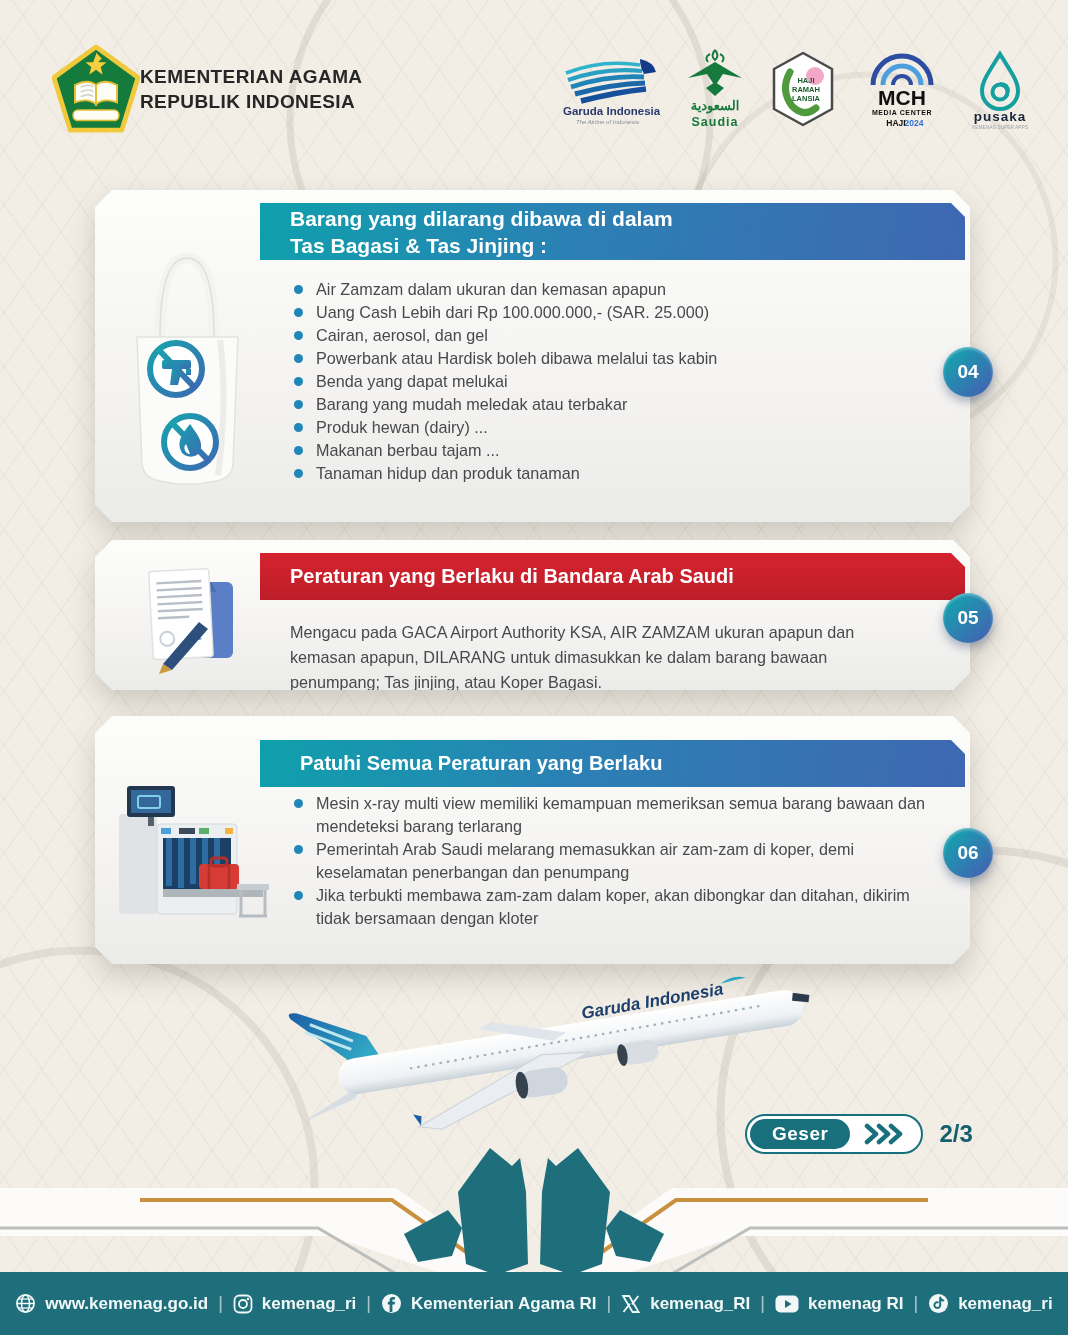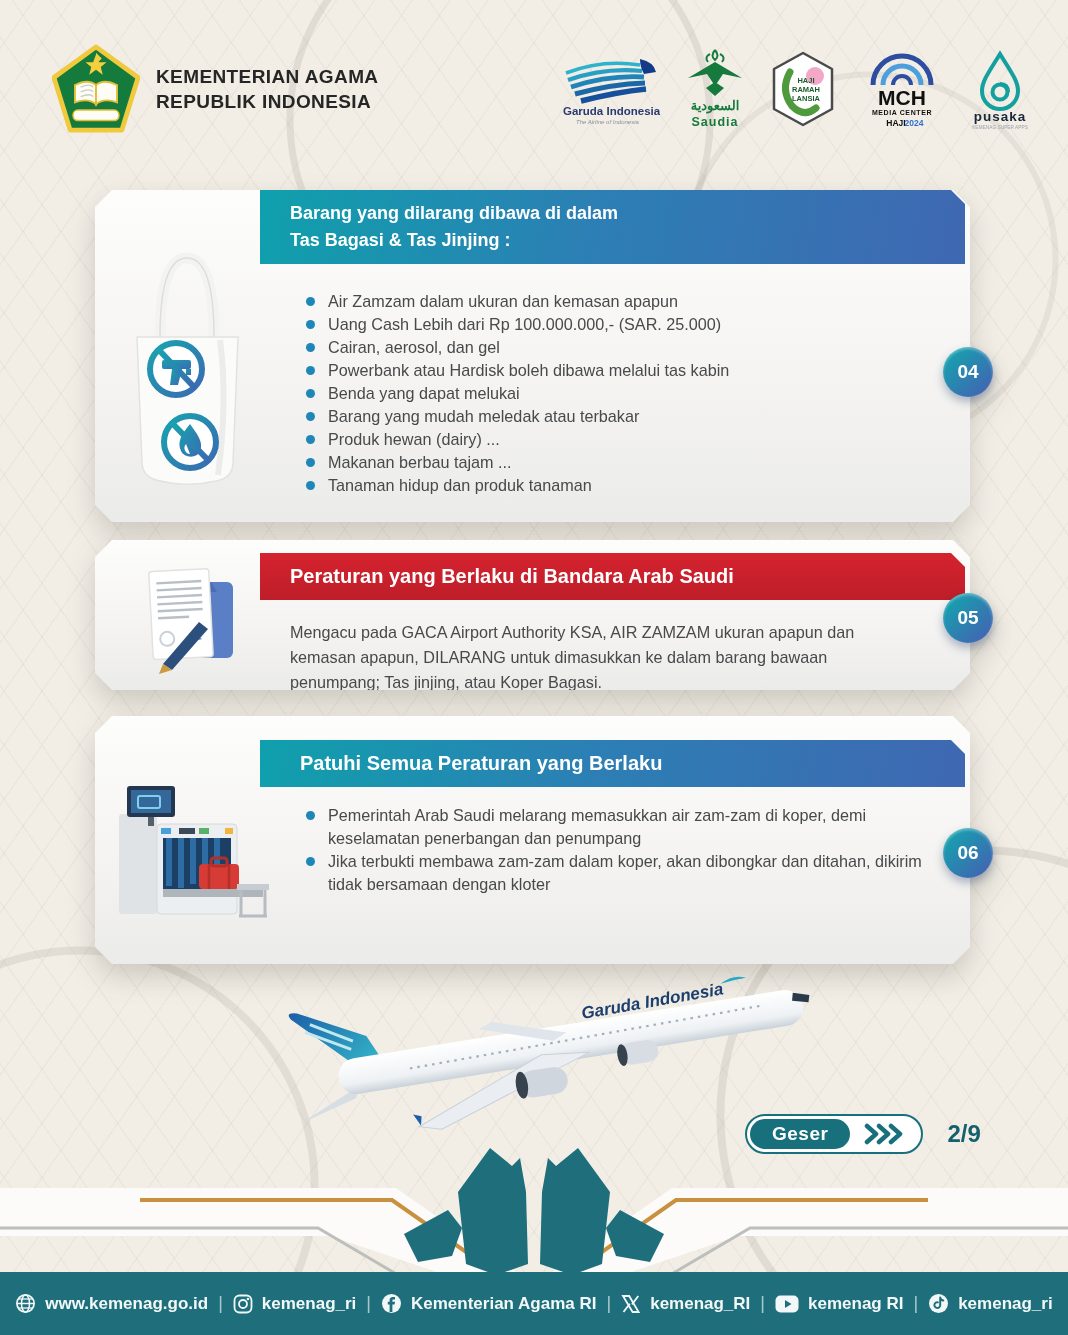--- a/index.html
+++ b/index.html
@@ -14,21 +14,21 @@
     background-image:
       radial-gradient(circle 215px at 500px 120px, transparent 206px, rgba(183,178,166,.30) 207px, rgba(183,178,166,.30) 213px, transparent 214px),
       radial-gradient(circle 270px at 985px 1115px, transparent 260px, rgba(183,178,166,.30) 261px, rgba(183,178,166,.30) 268px, transparent 269px),
       radial-gradient(circle 240px at 80px 1185px, transparent 230px, rgba(183,178,166,.28) 231px, rgba(183,178,166,.28) 238px, transparent 239px),
       radial-gradient(circle 190px at 870px 260px, transparent 182px, rgba(183,178,166,.22) 183px, rgba(183,178,166,.22) 188px, transparent 189px),
       repeating-linear-gradient(55deg, rgba(188,182,170,.13) 0 1.5px, transparent 1.5px 31px),
       repeating-linear-gradient(-55deg, rgba(188,182,170,.13) 0 1.5px, transparent 1.5px 31px);
   }
 
   
-  .brand{position:absolute;left:52px;top:42px;display:flex;align-items:center;gap:16px;}
+  .brand{position:absolute;left:52px;top:42px;display:flex;align-items:center;}
   .brand-name{font-size:19px;font-weight:800;color:#262626;line-height:25px;letter-spacing:.4px;}
   .partners{position:absolute;right:36px;top:42px;display:flex;align-items:center;gap:24px;height:96px;}
   .partners svg{display:block;}
 
   
   .card{position:absolute;left:95px;width:875px;filter:drop-shadow(0 12px 14px rgba(70,62,48,.22));}
   .card-inner{
     position:absolute;inset:0;
     background:linear-gradient(180deg,#fdfdfc 0%,#f4f3f1 60%,#ebebe9 100%);
     clip-path:polygon(17px 0,calc(100% - 17px) 0,100% 17px,100% calc(100% - 17px),calc(100% - 17px) 100%,17px 100%,0 calc(100% - 17px),0 17px);
@@ -41,48 +41,48 @@
   }
   .card-header.blue{background:linear-gradient(100deg,#0fa0ac 0%,#2b80b4 45%,#3f68b2 100%);}
   .card-header.red{background:linear-gradient(180deg,#d5232f 0%,#bd1e29 100%);}
   .badge{
     position:absolute;right:-23px;width:50px;height:50px;border-radius:50%;
     background:linear-gradient(135deg,#14a3ae 10%,#3f68b2 85%);
     color:#fff;font-size:19px;font-weight:800;
     display:flex;align-items:center;justify-content:center;
     box-shadow:0 5px 10px rgba(35,60,105,.35), inset 0 2px 3px rgba(255,255,255,.35);
   }
-  .bullets{list-style:none;margin:16px;padding:0;position:absolute;}
+  .bullets{list-style:none;margin:4px;padding:0;position:absolute;}
   .bullet{display:flex;gap:13px;font-size:16.2px;line-height:23px;color:#48494b;}
   .dot{width:9px;height:9px;border-radius:50%;background:#1f87b8;margin-top:7px;flex-shrink:0;}
   .paragraph{position:absolute;font-size:16.2px;line-height:25px;color:#48494b;}
 
   .card-04{top:190px;height:332px;}
-  .card-04 .card-header{height:74px;font-size:18px;line-height:27px;}
+  .card-04 .card-header{height:57px;font-size:21px;line-height:27px;margin-top:13px;}
   .card-04 .bullets{left:195px;top:84px;width:660px;}
   .card-04 .badge{top:157px;}
   .illu-bag{position:absolute;left:25px;top:52px;}
 
   .card-05{top:540px;height:150px;}
   .card-05 .card-header{top:13px;height:47px;font-size:20px;}
   .card-05 .paragraph{left:195px;top:64px;width:600px;}
   .card-05 .badge{top:53px;}
   .illu-doc{position:absolute;left:38px;top:20px;}
 
   .card-06{top:716px;height:248px;}
   .card-06 .card-header{top:24px;height:47px;font-size:20px;padding-left:40px;}
   .card-06 .bullets{left:195px;top:72px;width:645px;}
   .card-06 .badge{top:112px;}
   .illu-xray{position:absolute;left:18px;top:60px;}
 
   
   .plane{position:absolute;left:258px;top:962px;transform:rotate(-9deg);}
 
   
-  .pager{position:absolute;left:745px;top:1114px;display:flex;align-items:center;gap:24px;}
+  .pager{position:absolute;left:745px;top:1114px;display:flex;align-items:center;gap:16px;}
   .geser{
     display:flex;align-items:center;background:#fff;border:2.5px solid #17707c;
     border-radius:999px;padding:3px;cursor:pointer;
   }
   .geser-label{
     background:#17707c;color:#fff;border-radius:999px;padding:4px 22px;
     font-size:19px;font-weight:700;letter-spacing:.5px;
   }
   .geser-arrows{display:flex;align-items:center;padding:0 12px;}
   .page-indicator{font-size:24px;font-weight:800;color:#14616d;}
@@ -316,20 +316,24 @@
         <rect x="50" y="113" width="100" height="8" fill="#aeb6bc"></rect>
         <rect x="124" y="108" width="32" height="6" fill="#c6ccd1"></rect>
         <g stroke="#b6bcc1" stroke-width="3">
           <line x1="128" y1="114" x2="128" y2="140"></line>
             <line x1="152" y1="114" x2="152" y2="140"></line>
           <line x1="126" y1="140" x2="154" y2="140"></line>
         </g>
       </svg>
       <ul class="bullets">
 
+          <li class="bullet">
+            <span class="dot"></span>
+            <span>Mesin x-ray multi view memiliki kemampuan memeriksan semua barang bawaan dan mendeteksi barang terlarang</span>
+          </li>
 
           <li class="bullet">
             <span class="dot"></span>
             <span>Pemerintah Arab Saudi melarang memasukkan air zam-zam di koper, demi keselamatan penerbangan dan penumpang</span>
           </li>
 
           <li class="bullet">
             <span class="dot"></span>
             <span>Jika terbukti membawa zam-zam dalam koper, akan dibongkar dan ditahan, dikirim tidak bersamaan dengan kloter</span>
           </li>
@@ -376,21 +380,21 @@
 
   <div class="pager">
     <div class="geser">
       <span class="geser-label">Geser</span>
       <span class="geser-arrows">
         <svg width="44" height="22" viewBox="0 0 44 22">
           <path d="M5 3 L14 11 L5 19 M17 3 L26 11 L17 19 M29 3 L38 11 L29 19" stroke="#17707c" stroke-width="4.5" fill="none" stroke-linecap="round" stroke-linejoin="round"></path>
         </svg>
       </span>
     </div>
-    <div class="page-indicator">2/9</div>
+    <div class="page-indicator">2/3</div>
   </div>
 
   <svg class="ornament" width="1068" height="133" viewBox="0 0 1068 133">
     <polygon points="0,46 396,46 520,133 446,133 330,94 0,94" fill="#fcfbf9"></polygon>
     <polygon points="1068,46 672,46 548,133 622,133 738,94 1068,94" fill="#fcfbf9"></polygon>
     <polyline points="140,58 392,58 496,131" stroke="#c9913f" stroke-width="4" fill="none"></polyline>
     <polyline points="928,58 676,58 572,131" stroke="#c9913f" stroke-width="4" fill="none"></polyline>
     <polyline points="0,86 318,86 398,133" stroke="#bcbfbc" stroke-width="3" fill="none"></polyline>
     <polyline points="1068,86 750,86 670,133" stroke="#bcbfbc" stroke-width="3" fill="none"></polyline>
     <polygon points="404,92 448,68 462,86 452,114 418,120" fill="#1e6f7b"></polygon>

